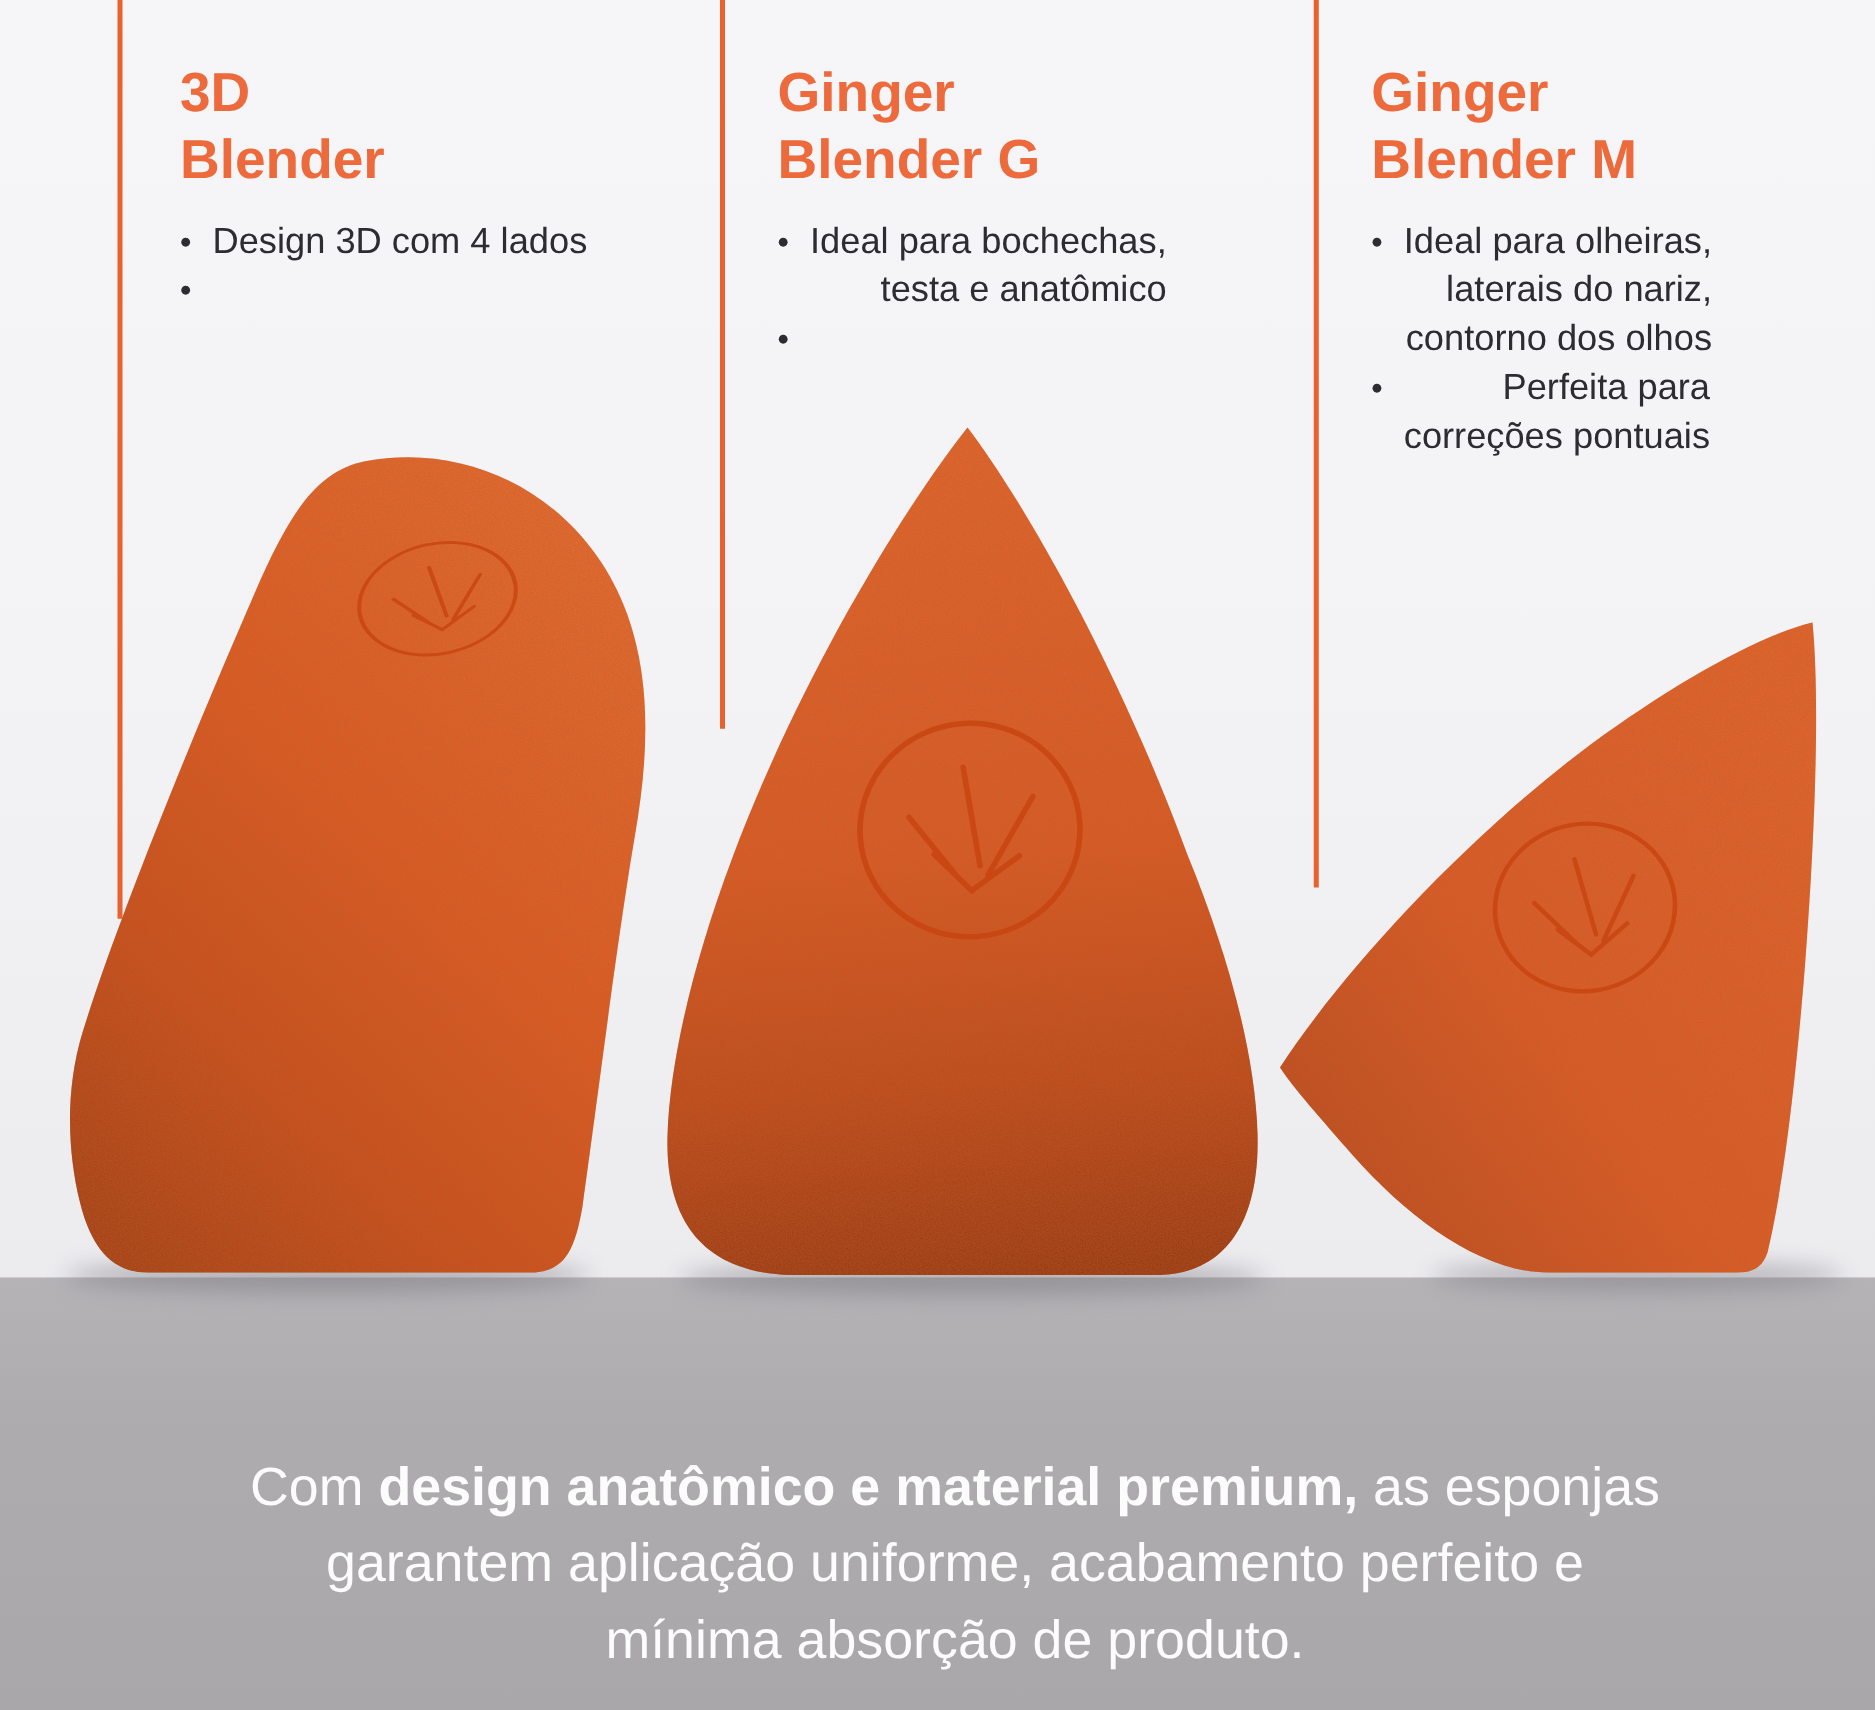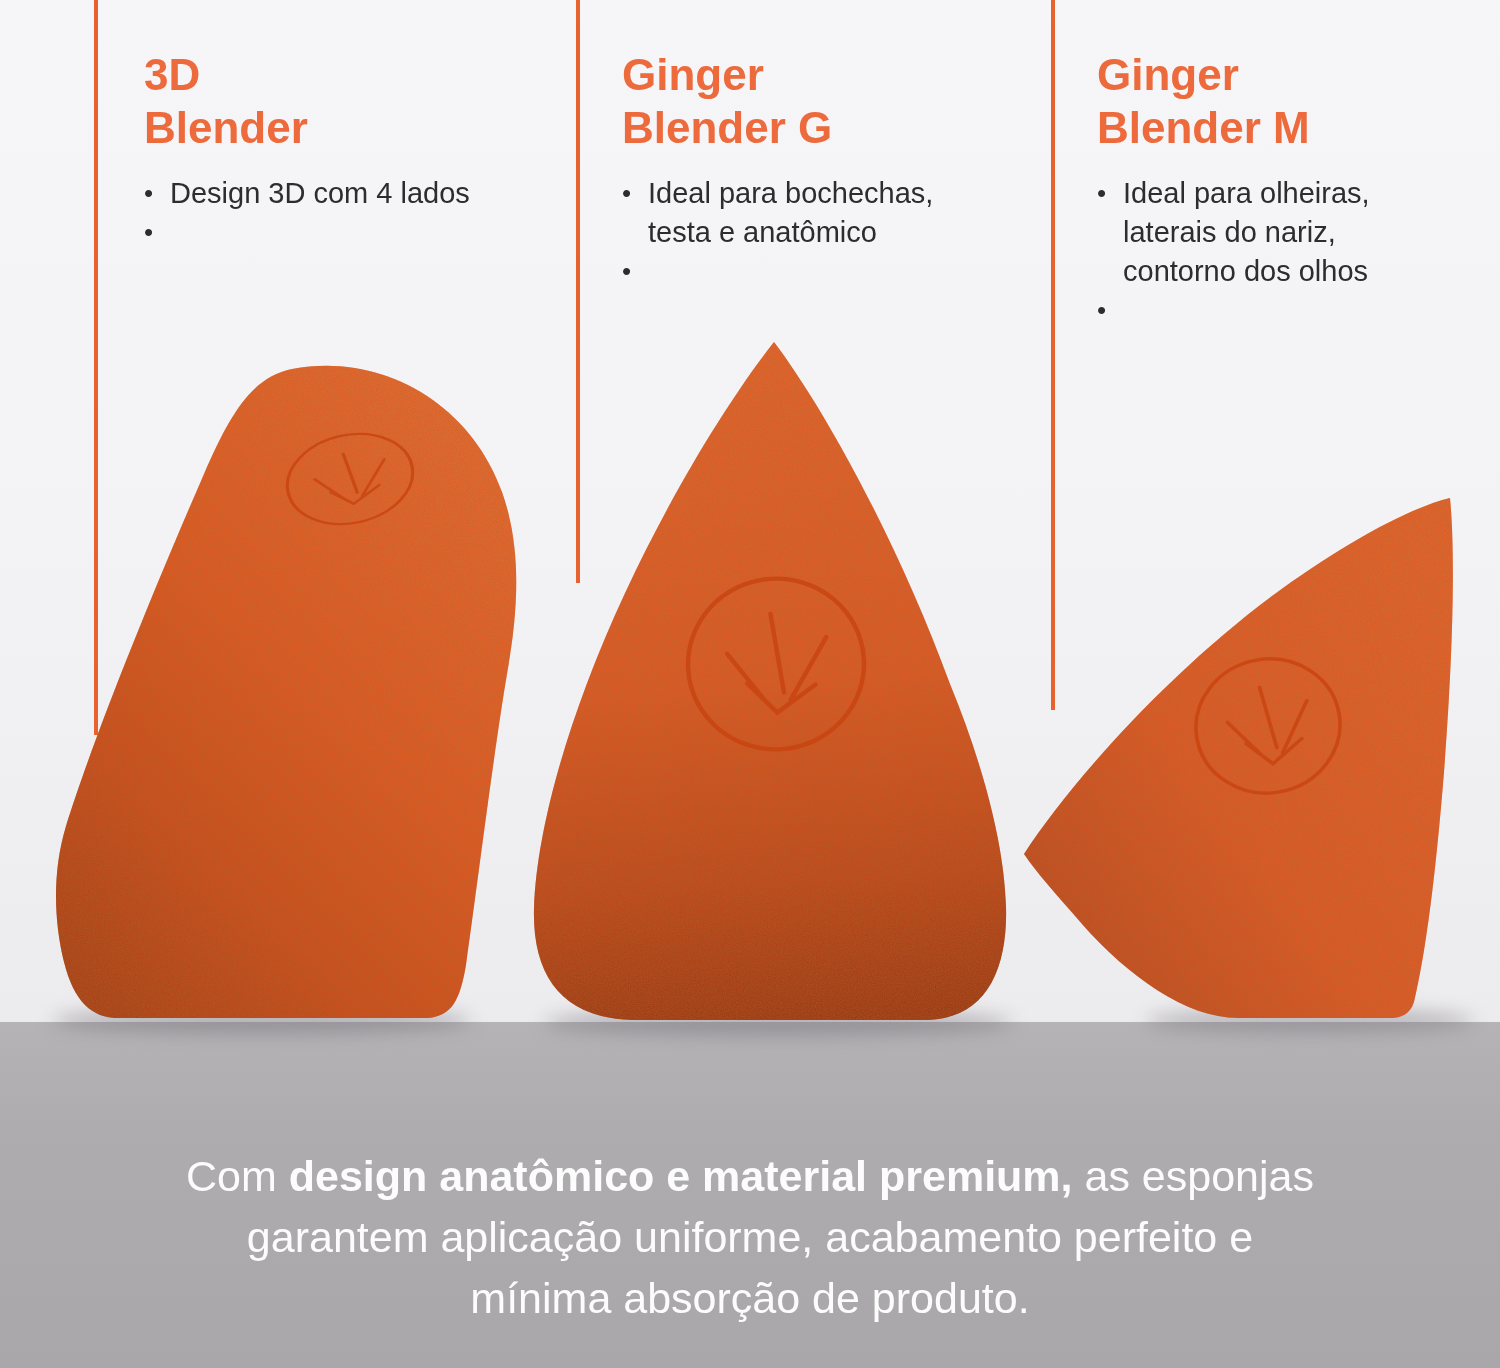--- a/index.html
+++ b/index.html
@@ -21,24 +21,24 @@
   
   .col{position:absolute;top:0;z-index:4;box-sizing:border-box;margin-top:44px;}
   .col.c1{left:96px;width:482px;padding:4px 10px 0 48px;}
   .col.c2{left:578px;width:473px;padding:4px 10px 0 44px;}
   .col.c3{left:1053px;width:447px;padding:4px 6px 0 44px;}
   .col h2{margin:0 0 20px 0;font-size:44px;line-height:1.21;font-weight:700;
     color:#EC6A3C;white-space:pre-line;letter-spacing:0px;}
   .col ul{list-style:none;margin:0;padding:0;}
   .col li{display:flex;align-items:flex-start;margin:0 0 0 0;}
   .dot{flex:0 0 26px;font-size:26px;line-height:39px;color:#2D2C31;}
-  .btext{font-size:29px;line-height:39px;color:#2D2C31;white-space:pre-line;}
+  .btext{font-size:29px;line-height:39px;color:#2D2C31;white-space:pre-line;text-align:right;}
   
   .caption{position:absolute;z-index:5;left:50%;transform:translateX(-50%);
-    top:1146px;width:1340px;margin:0;text-align:center;color:#FCFCFC;
+    top:1146px;width:1340px;margin:14px;text-align:center;color:#FCFCFC;
     font-size:43px;line-height:61px;font-weight:400;white-space:pre-line;}
   .caption strong{font-weight:700;}
 </style>
 </head>
 <body>
 
 <div class="canvas">
 
   <div class="floor"></div>
 
@@ -141,20 +141,22 @@
 Blender M</h2>
     <ul>
       <li>
           <span class="dot">•</span>
           <span class="btext">Ideal para olheiras,
 laterais do nariz,
 contorno dos olhos</span>
         </li>
       <li>
           <span class="dot">•</span>
+          <span class="btext">Perfeita para
+correções pontuais</span>
         </li>
     </ul>
   </div>
 
   <p class="caption"><span>Com </span><strong>design anatômico e material premium,</strong><span> as esponjas
 garantem aplicação uniforme, acabamento perfeito e
 mínima absorção de produto.</span></p>
 
 </div>
 

